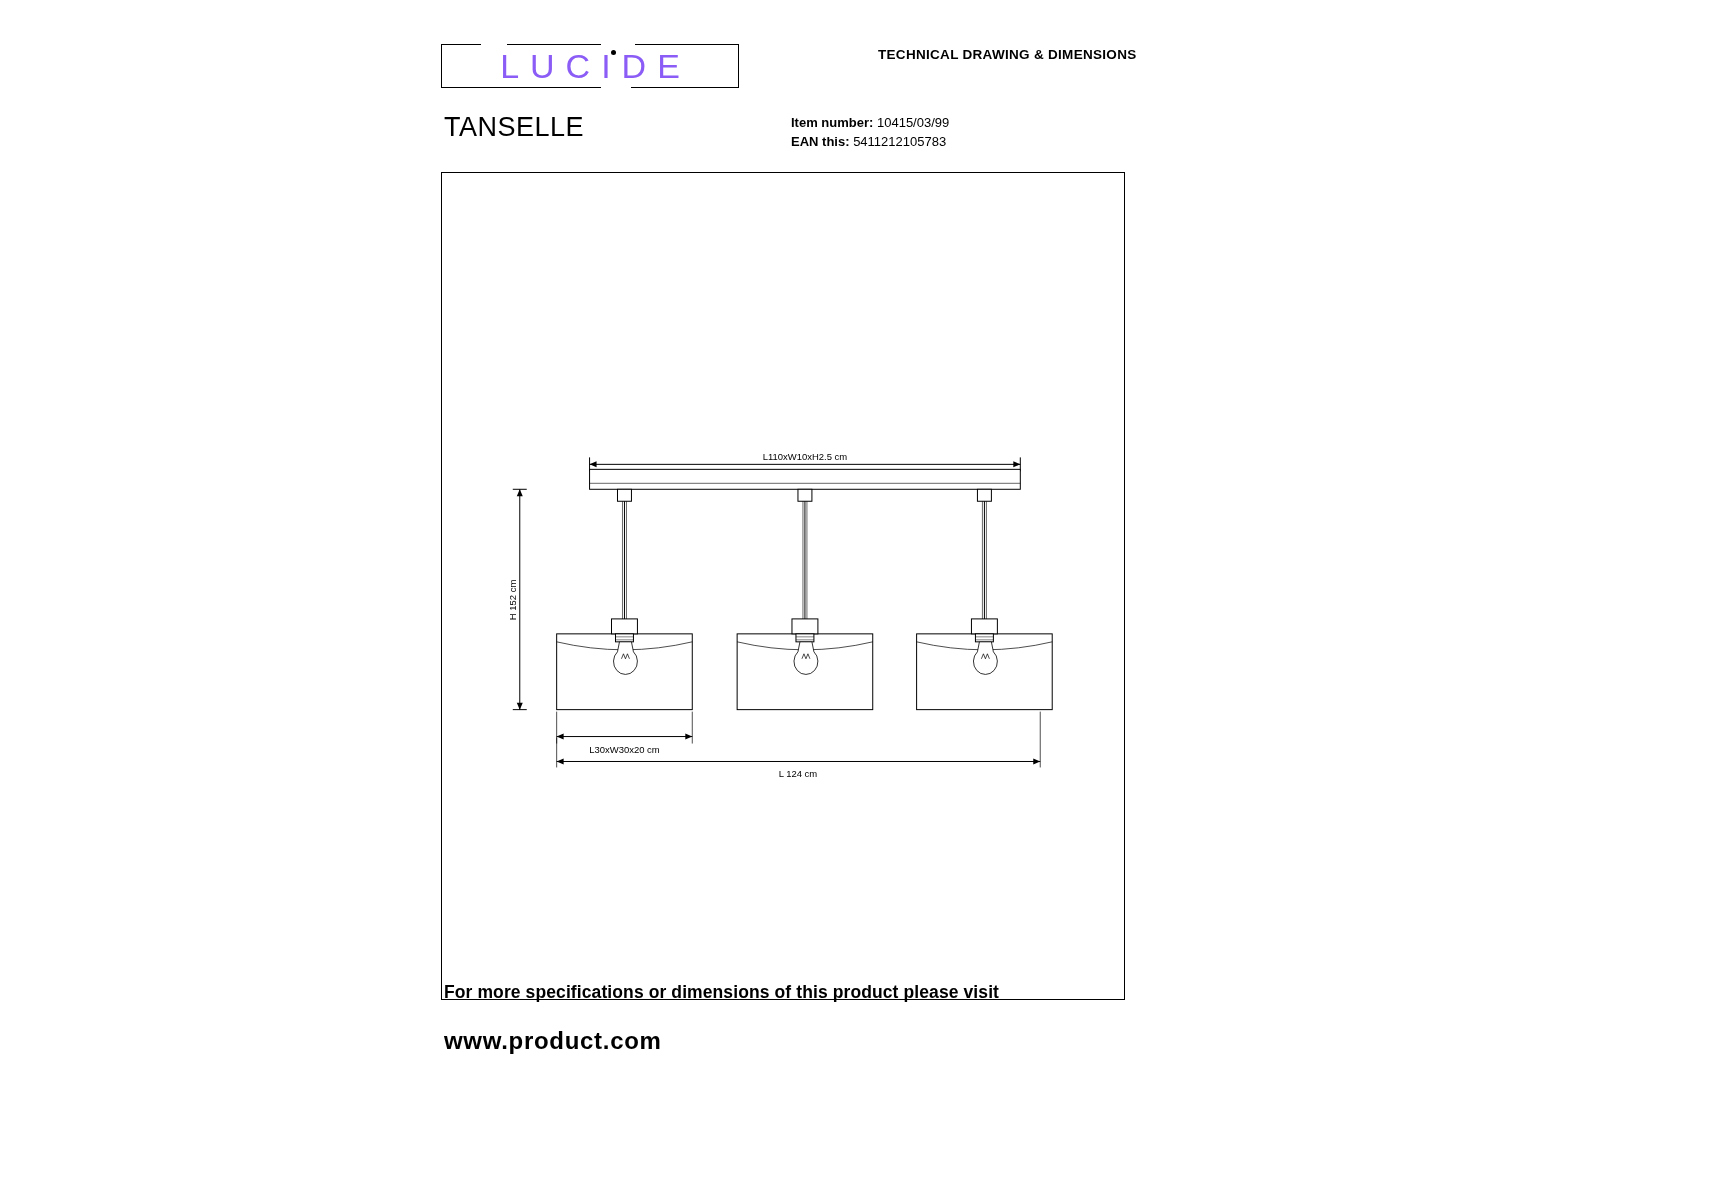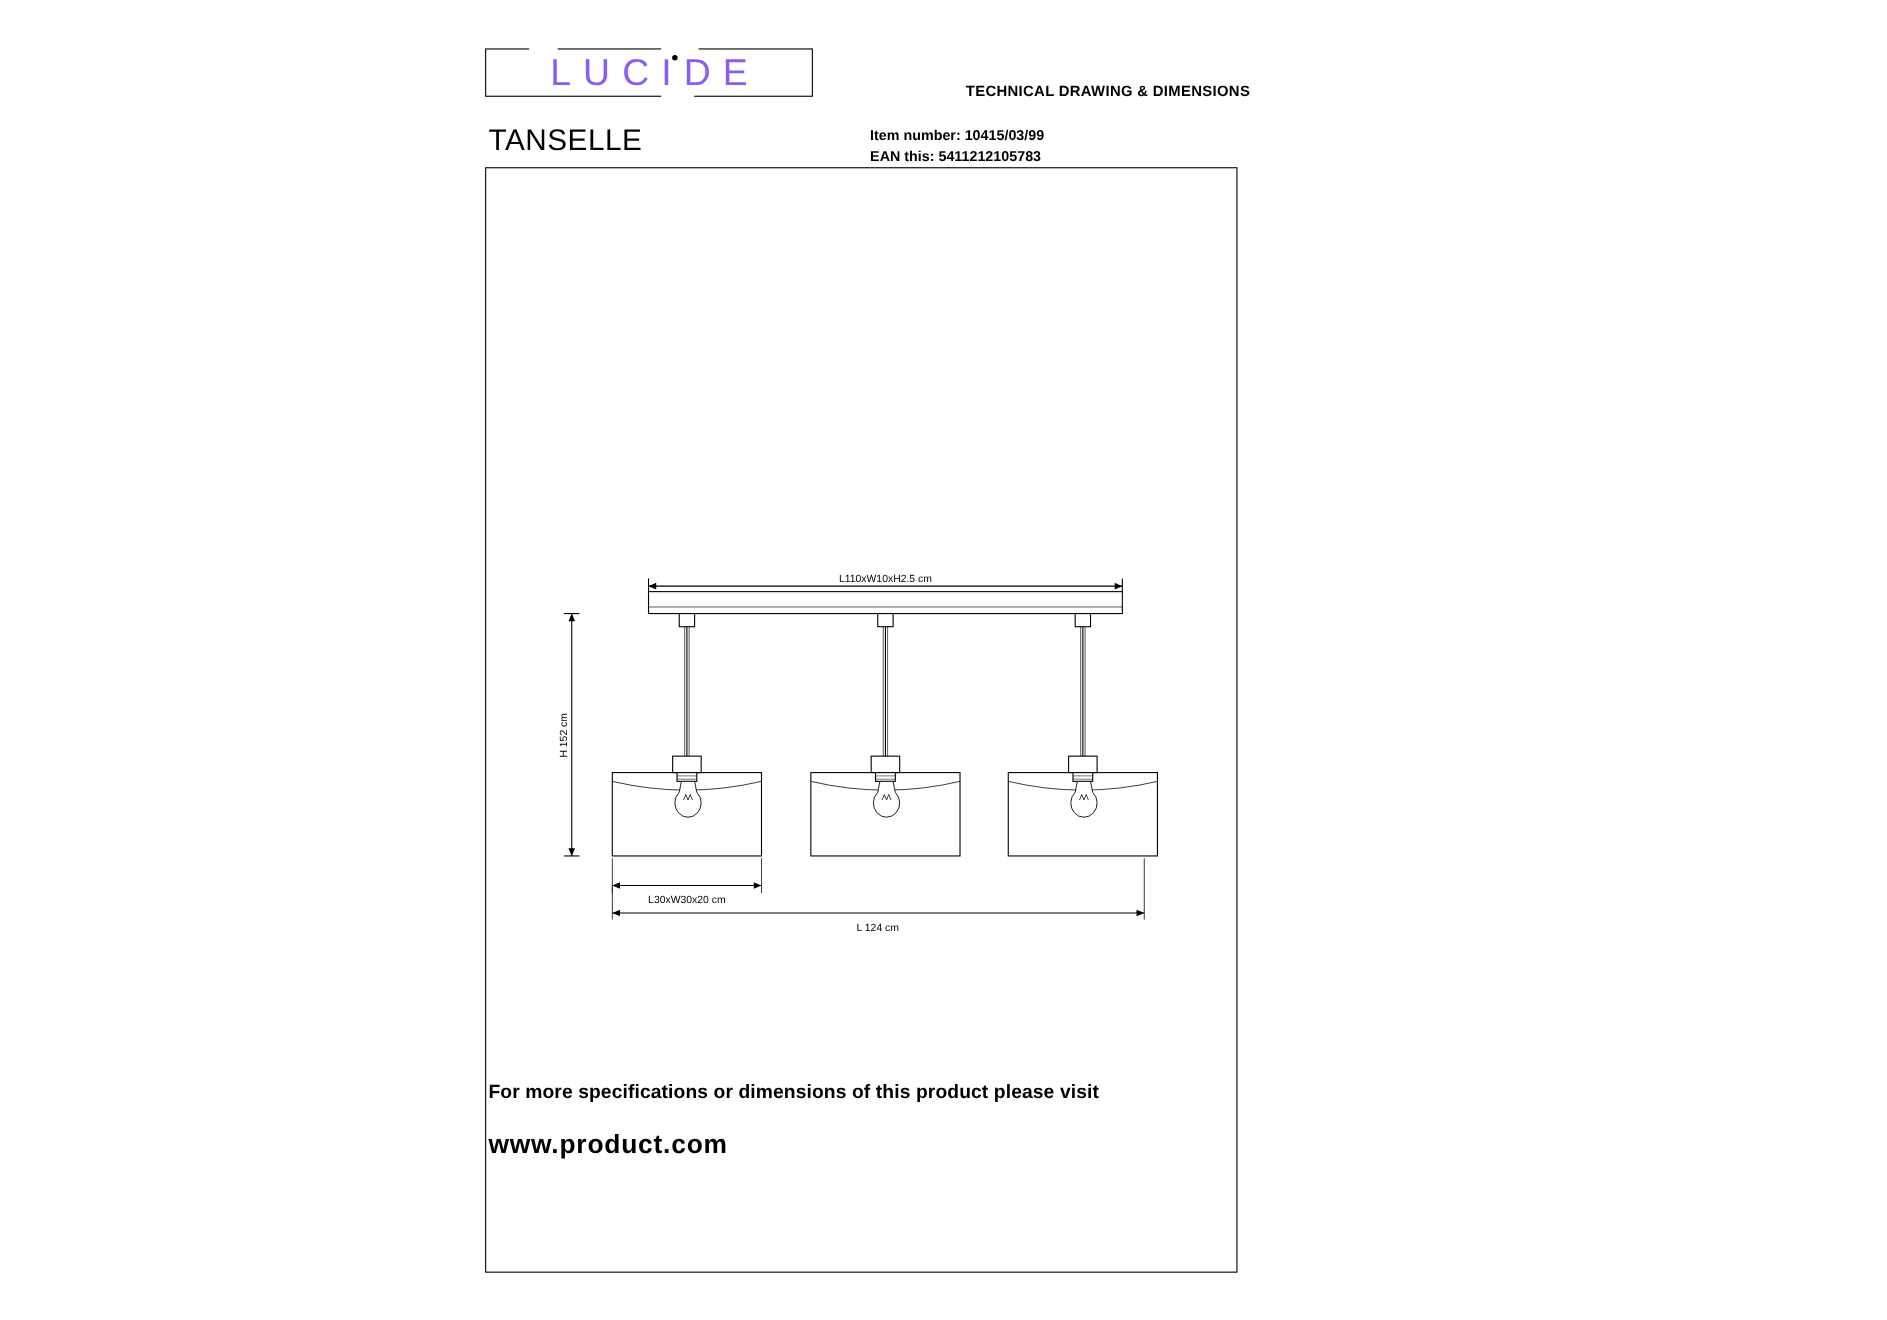--- a/index.html
+++ b/index.html
@@ -61,50 +61,49 @@
   }
 
   .tech-title {
     position: absolute;
     left: 878px;
     top: 47px;
     font-size: 13.5px;
     font-weight: 700;
     letter-spacing: 0.3px;
     color: #000;
-    margin-top: 28px;
   }
 
   .product-name {
     position: absolute;
     left: 444px;
     top: 112px;
     font-size: 27px;
     font-weight: 400;
     letter-spacing: 0.5px;
   }
 
   .meta {
     position: absolute;
     left: 771px;
     top: 113px;
     font-size: 13px;
     line-height: 19px;
   }
   .meta .lbl { font-weight: 700; padding-left: 20px; }
-  .meta .val { font-weight: 700; text-align: right; }
+  .meta .val { font-weight: 400; text-align: right; }
   .meta-row { white-space: nowrap; }
 
   
   .frame {
     position: absolute;
     left: 441px;
-    top: 152px;
+    top: 172px;
     width: 684px;
-    height: 1005px;
+    height: 828px;
     border: 1px solid #000;
     box-sizing: border-box;
     background: #ffffff;
     padding-left: 12px;
   }
 
   .drawing-svg {
     position: absolute;
     left: 0;
     top: 0;

